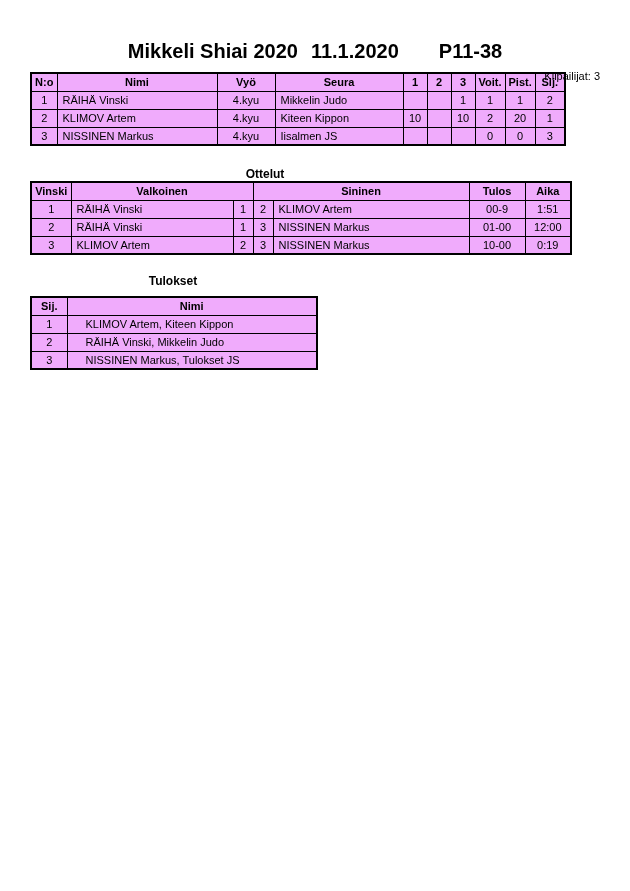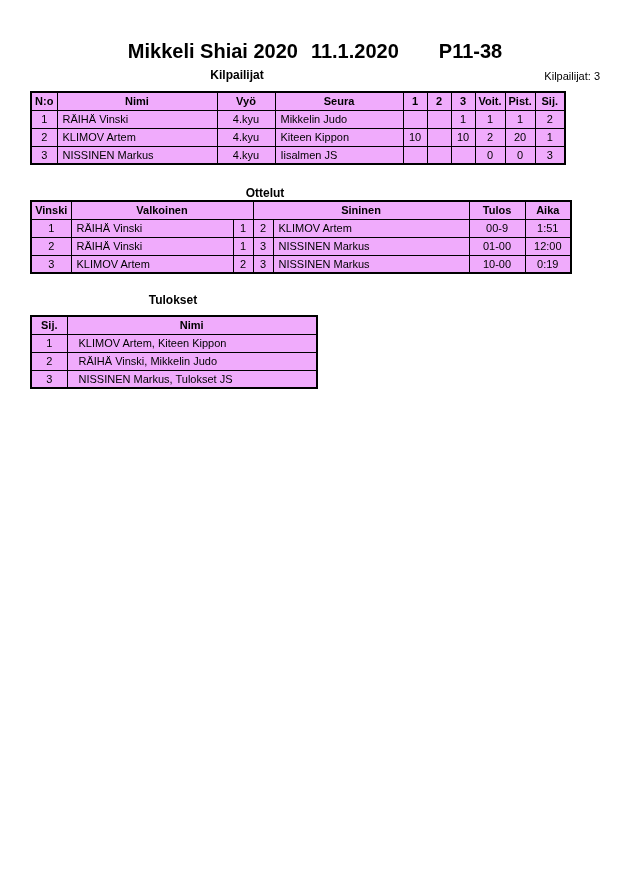--- a/index.html
+++ b/index.html
@@ -61,33 +61,32 @@
 
   .tbl-competitors { width: 534px; }
   .tbl-competitors td:nth-child(2),
   .tbl-competitors td:nth-child(4) { text-align: left; padding-left: 5px; }
 
   .tbl-matches { width: 540px; }
   .tbl-matches td:nth-child(2),
   .tbl-matches td:nth-child(5) { text-align: left; padding-left: 5px; }
 
   .tbl-results { width: 286px; }
-  .tbl-results td:nth-child(2) { text-align: left; padding-left: 11px; }
+  .tbl-results td:nth-child(2) { text-align: left; padding-left: 18px; }
 </style>
 </head>
 <body>
 
 <div class="page">
 
   <div class="title-row">
     <span class="t-event">Mikkeli Shiai 2020</span><span class="t-date">11.1.2020</span><span class="t-cat">P11-38</span>
   </div>
 
   <div class="kilp-row">
-    <div class="sec-head head-competitors">Kilpailijat</div>
     <div class="count-label">Kilpailijat: 3</div>
   </div>
 
   <table class="tbl-competitors">
     <colgroup>
       <col style="width:26px">
         <col style="width:160px">
         <col style="width:58px">
         <col style="width:128px">
       <col style="width:24px">

